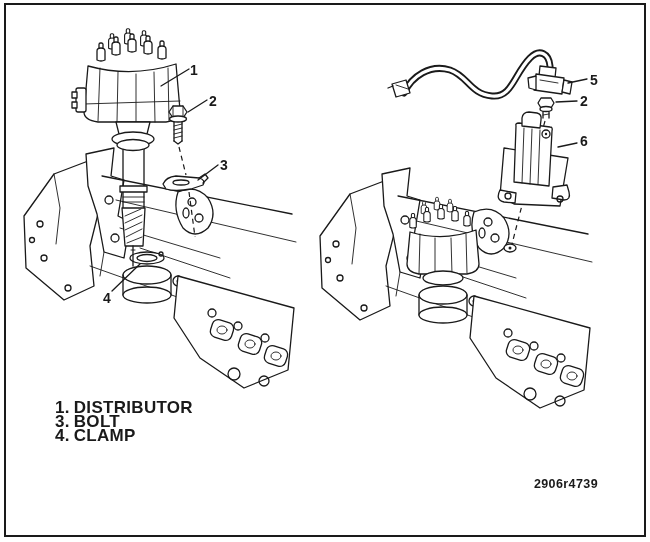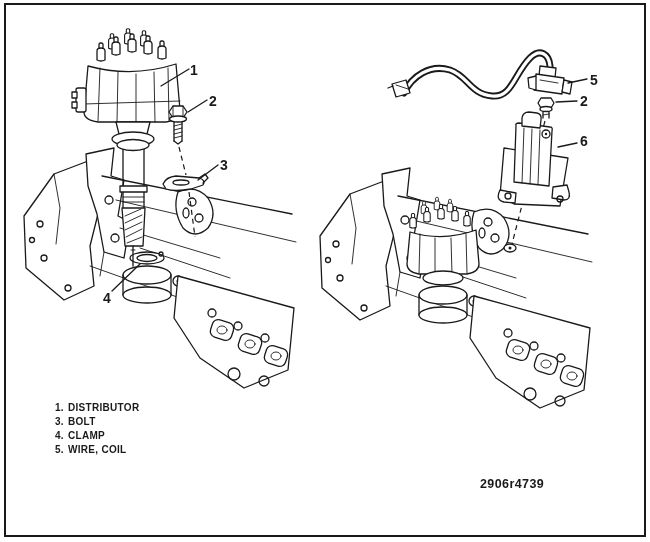--- a/index.html
+++ b/index.html
@@ -24,28 +24,28 @@
   svg.diagram *{vector-effect:none;}
   .ln{stroke:var(--line);fill:none;stroke-width:1.3;stroke-linejoin:round;stroke-linecap:round;}
   .lnf{stroke:var(--line);fill:#fff;stroke-width:1.3;stroke-linejoin:round;}
   .thin{stroke:var(--line);fill:none;stroke-width:0.9;stroke-linejoin:round;stroke-linecap:round;}
   .dash{stroke:var(--line);fill:none;stroke-width:1.2;stroke-dasharray:5 4;}
   .dot{fill:var(--line);stroke:none;}
   .callout{font:bold 14px "Liberation Sans", sans-serif;fill:var(--line);text-anchor:middle;}
   .legend{
     position:absolute;left:55px;top:401px;
     color:var(--line);
-    font-size:10px;font-weight:bold;letter-spacing:0.3px;
+    font-size:17px;font-weight:bold;letter-spacing:0.3px;
     line-height:14px;white-space:nowrap;
   }
   .legend-row span{display:inline;}
   .legend-num{margin-right:4px;}
   .part-number{
     position:absolute;left:480px;top:477px;width:118px;
-    text-align:left;
+    text-align:right;
     color:var(--line);
     font-size:12.5px;font-weight:bold;letter-spacing:0.4px;
   }
 </style>
 </head>
 <body>
 
 <div class="page">
   <div class="frame"></div>
 
@@ -245,17 +245,16 @@
         <path d="M558,147 L577,143" class="ln"></path>
         <text x="584" y="146" class="callout">6</text>
       </g>
     </g>
   </svg>
 
   <div class="legend">
     <div class="legend-row"><span class="legend-num">1.</span><span>DISTRIBUTOR</span></div>
     <div class="legend-row"><span class="legend-num">3.</span><span>BOLT</span></div>
     <div class="legend-row"><span class="legend-num">4.</span><span>CLAMP</span></div>
-    <div class="legend-row"><span class="legend-num">5.</span><span>WIRE, COIL</span></div>
   </div>
 
   <div class="part-number">2906r4739</div>
 </div>
 
 </body></html>

